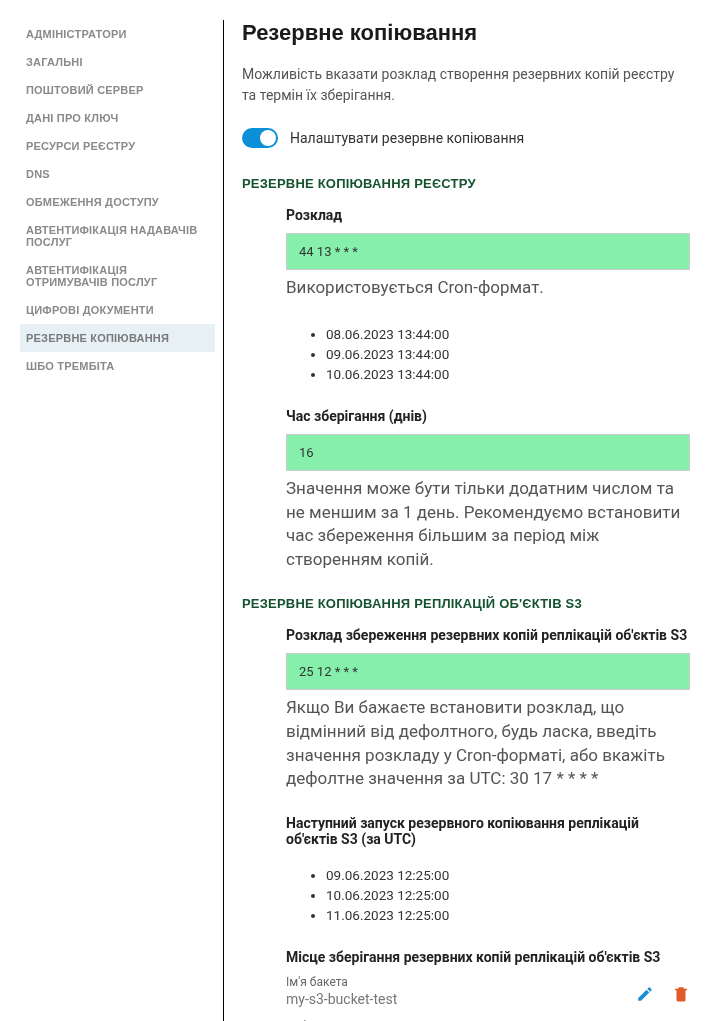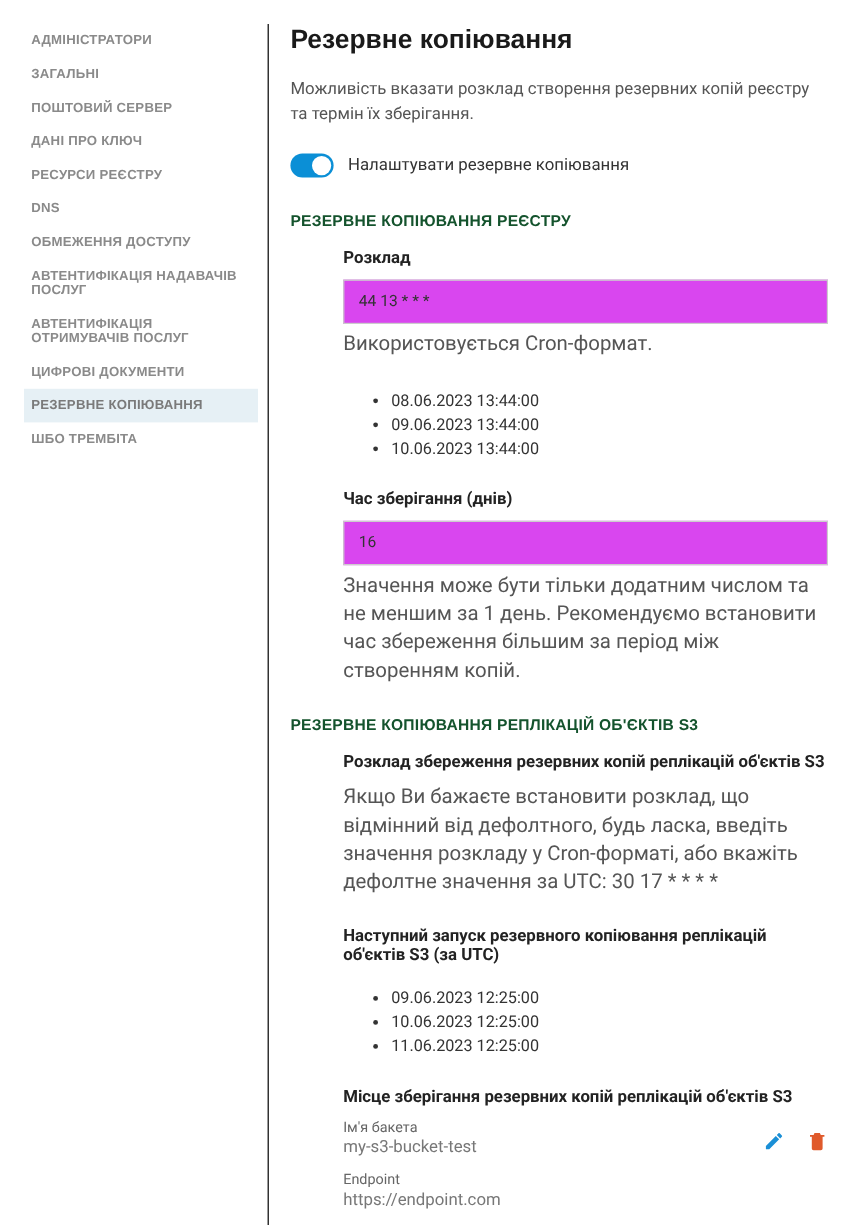--- a/index.html
+++ b/index.html
@@ -94,21 +94,21 @@
     font-weight: 700;
     color: #222;
     margin-bottom: 10px;
   }
   .text-input {
     width: 100%;
     border: 1px solid #ccc;
     padding: 10px 12px;
     font-size: 13px;
     color: #333;
-    background: #d946ef;
+    background: #86efac;
     font-family: inherit;
   }
   .hint {
     font-size: 17px;
     color: #555;
     margin-top: 6px;
     line-height: 1.4;
   }
   .section-block { margin-bottom: 24px; padding-left: 44px; }
   ul.runlist {
@@ -205,20 +205,21 @@
     <div class="section-block">
       <div class="field-label">Час зберігання (днів)</div>
       <input class="text-input" type="text" value="16" style="">
       <div class="hint">Значення може бути тільки додатним числом та не меншим за 1 день. Рекомендуємо встановити час збереження більшим за період між створенням копій.</div>
     </div>
 
     <h2>РЕЗЕРВНЕ КОПІЮВАННЯ РЕПЛІКАЦІЙ ОБ'ЄКТІВ S3</h2>
 
     <div class="section-block">
       <div class="field-label">Розклад збереження резервних копій реплікацій об'єктів S3</div>
+      <input class="text-input" type="text" value="25 12 * * *" style="">
       <div class="hint">Якщо Ви бажаєте встановити розклад, що відмінний від дефолтного, будь ласка, введіть значення розкладу у Cron-форматі, або вкажіть дефолтне значення за UTC: 30 17 * * * *</div>
     </div>
 
     <div class="section-block">
       <div class="field-label">Наступний запуск резервного копіювання реплікацій об'єктів S3 (за UTC)</div>
       <ul class="runlist">
         <li>09.06.2023 12:25:00</li>
         <li>10.06.2023 12:25:00</li>
         <li>11.06.2023 12:25:00</li>
       </ul>

